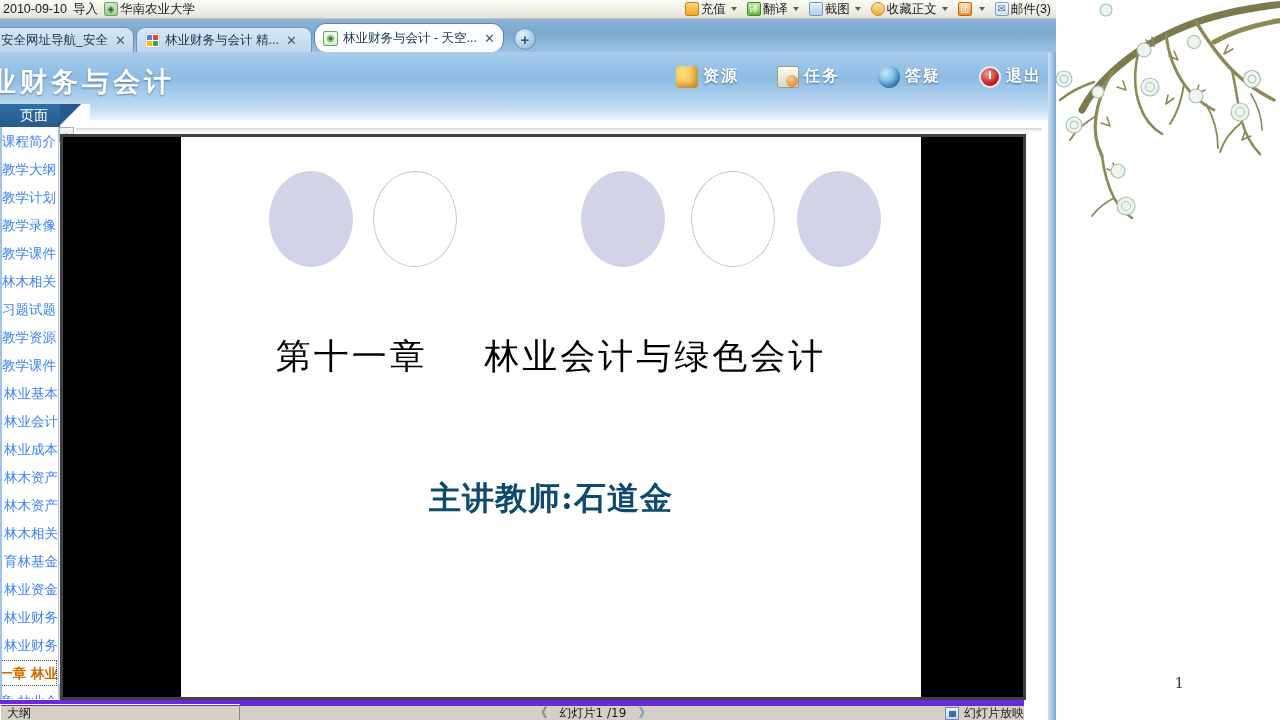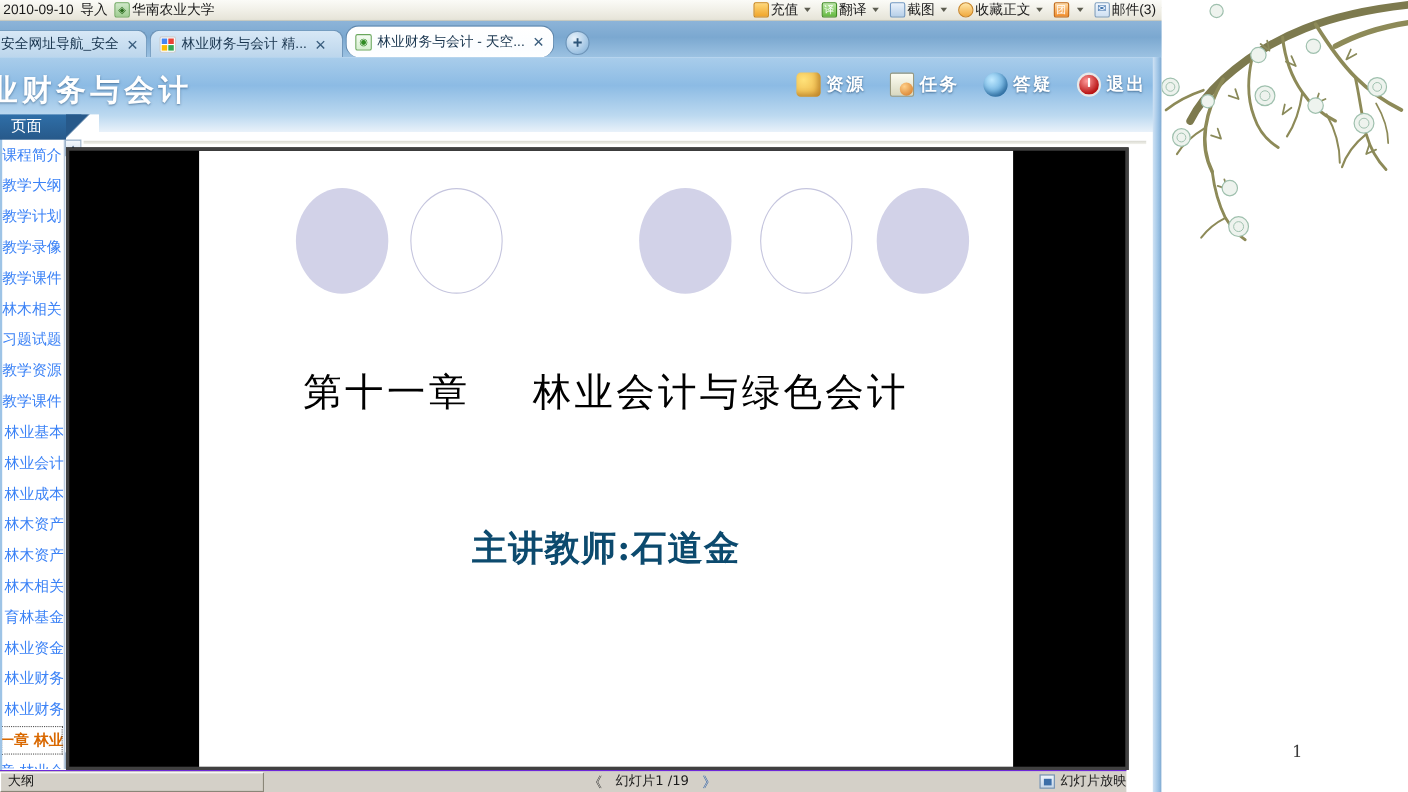--- a/index.html
+++ b/index.html
@@ -112,44 +112,45 @@
     letter-spacing: 4px;
     text-shadow: 0 1px 2px rgba(20,60,100,.55);
     white-space: nowrap;
     top: 30px;
   }
   .header-nav {
     position: absolute; right: 14px; top: 14px;
     display: flex; align-items: center; gap: 22px;
   }
   .hnav {
-    display: flex; align-items: center; gap: 5px;
+    display: flex; gap: 5px;
     font-size: 16px; font-weight: bold; color: #ffffff;
     text-shadow: 0 1px 2px rgba(10,50,90,.6);
     letter-spacing: 2px;
     font-family: "DejaVu Sans", sans-serif;
+    margin-left: 16px;
   }
   .hnav-ico { width: 22px; height: 22px; flex: none; position: relative; }
   .hi-res  { background: radial-gradient(circle at 30% 30%, #ffe27a, #e8a93a); border-radius: 4px;
              box-shadow: inset -3px -3px 5px rgba(120,70,10,.35); }
   .hi-task { background: linear-gradient(#fdfdf2, #d8d8c0); border: 1px solid #9a9a80; border-radius: 2px; }
   .hi-task:after { content:""; position:absolute; right:0; bottom:0; width:12px;height:12px;
                    background: radial-gradient(circle at 35% 30%, #ffd08a, #d1731f); border-radius:50%; }
   .hi-qa   { background: radial-gradient(circle at 35% 30%, #bfe9ff, #2f86c8); border-radius:50%;
              box-shadow: inset -2px -3px 5px rgba(0,40,80,.4); }
   .hi-exit { background: radial-gradient(circle at 38% 32%, #ff9a9a, #b81414 70%); border-radius:50%;
              border: 2px solid #e8e8e8; }
   .hi-exit:after { content:""; position:absolute; left:50%; top:3px; width:2px; height:8px;
                    background:#fff; transform:translateX(-50%); }
 
   
   .sidebar-tab {
     position: absolute; left: 0; top: 104px; width: 74px; height: 23px;
     background: linear-gradient(to bottom, #2f6fa8 0%, #27598a 100%);
-    color: #fff; font-size: 14px; line-height: 23px; padding-left: 10px;
+    color: #fff; font-size: 14px; line-height: 23px; padding-left: 20px;
     z-index: 6;
     font-family: "DejaVu Sans", sans-serif;
   }
   .sidebar-tab:after {
     content:""; position:absolute; left:60px; top:0; width:30px; height:23px;
     background: linear-gradient(135deg, #27598a 0%, #27598a 38%, #ffffff 42%, #ffffff 100%);
   }
 
   
   .content-wrap {
@@ -215,21 +216,21 @@
   .slide-presenter {
     position: absolute; left: 0; width: 740px; top: 340px;
     text-align: center;
     font-family: "DejaVu Serif", "Liberation Serif", serif;
     font-size: 32px; font-weight: bold; color: #0c4a6e; letter-spacing: 1px;
   }
 
   
   .statusbar {
     position: absolute; left: 0; top: 700px; width: 1024px; height: 20px;
-    background: #d4d0c8; border-top: 1px solid #6d28d9;
+    background: #d4d0c8; border-top: 6px solid #6d28d9;
     display: flex; align-items: center;
     font-size: 12px; color: #1a1a1a;
     font-family: "DejaVu Sans", sans-serif;
   }
   .sb-cell { height: 18px; display: flex; align-items: center; padding: 0 6px;
              border: 1px solid #8a8678; border-top-color:#fff; border-left-color:#fff; margin: 1px 1px 1px 0;}
   .sb-outline { width: 240px; }
   .sb-mid { flex: 1; display: flex; align-items: center; justify-content: center; gap: 12px; }
   .sb-arrow { font-size: 13px; color: #3a3a3a; }
   .sb-arrow.next { color: #2b5fa8; }

